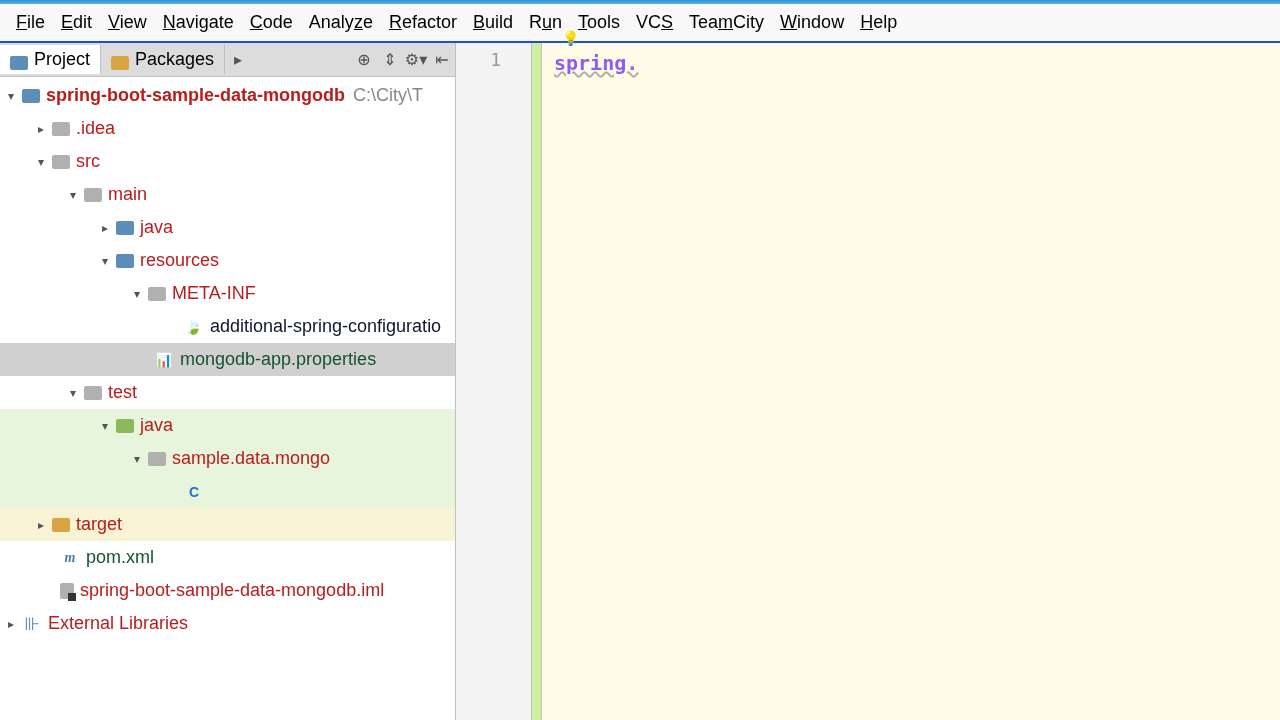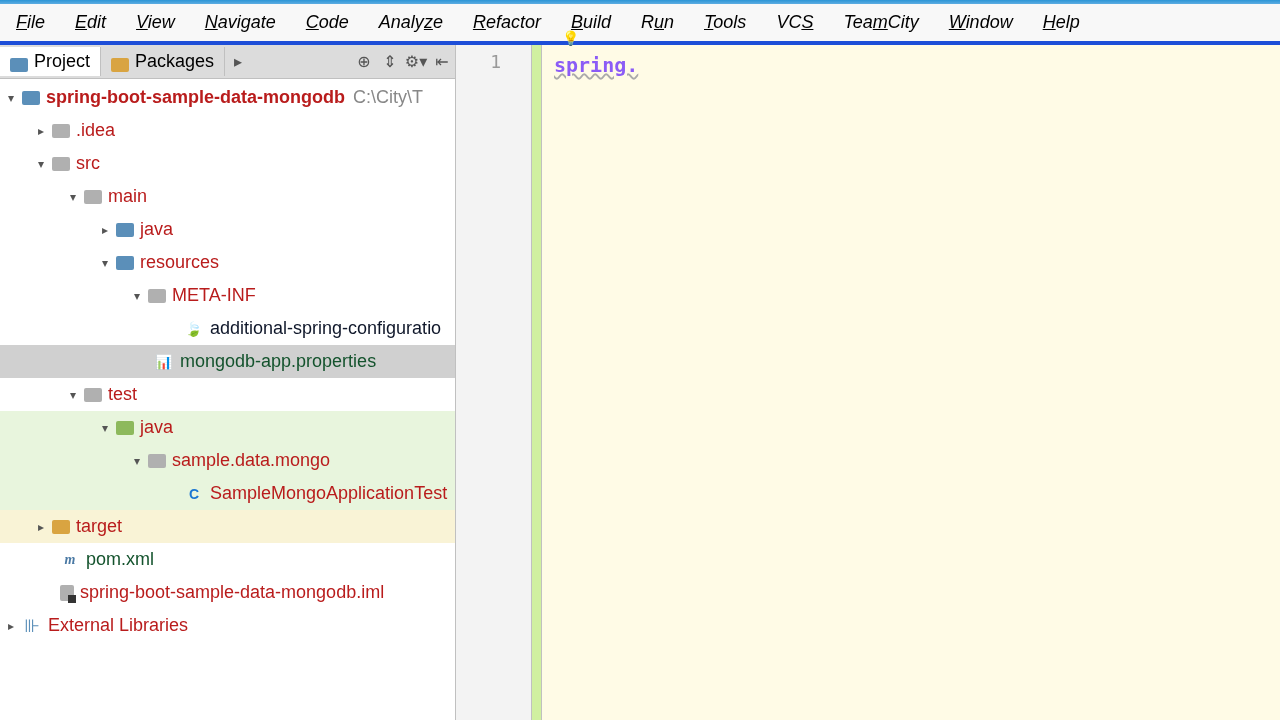--- a/index.html
+++ b/index.html
@@ -1,20 +1,20 @@
 <!DOCTYPE html>
 <html><head>
 <meta charset="utf-8">
 <style>
 * { box-sizing: border-box; margin: 0; padding: 0; }
 body { font-family: "Segoe UI", Arial, sans-serif; font-size: 18px; background: #fff; overflow: hidden; width: 1280px; height: 720px; }
 
 .titlebar { height: 4px; background: linear-gradient(to bottom, #2b95d6, #5dade2); }
 
-.menubar { display: flex; gap: 14px; padding: 4px 8px; background: #f8f8f8; border-bottom: 4px solid #1d4ed8; font-style: italic; }
+.menubar { display: flex; gap: 0; padding: 4px 8px; background: #f8f8f8; border-bottom: 2px solid #1d4ed8; }
 .menubar .item { padding: 4px 8px; cursor: pointer; }
 .menubar .item u { text-decoration: underline; }
 
 .bulb { position: absolute; top: 30px; left: 562px; font-size: 14px; }
 
 .main { display: flex; height: calc(720px - 4px - 36px); }
 
 .sidebar { width: 456px; border-right: 1px solid #c0c0c0; display: flex; flex-direction: column; background: #fff; }
 
 .tabs { display: flex; align-items: center; background: #dcdcdc; border-bottom: 1px solid #c0c0c0; height: 34px; }
@@ -180,21 +180,20 @@
       <div class="row green">
         <span class="indent" style="width:126px"></span>
         <span class="arrow">▾</span>
         <span class="icon folder gray"></span>
         <span class="label">sample.data.mongo</span>
       </div>
 
       <div class="row green">
         <span class="indent" style="width:180px"></span>
         <span class="icon" style="color:#1976d2;font-weight:bold">C</span>
-        <span class="label">SampleMongoApplicationTest</span>
       </div>
 
       <div class="row yellow">
         <span class="indent" style="width:30px"></span>
         <span class="arrow">▸</span>
         <span class="icon folder orange"></span>
         <span class="label">target</span>
       </div>
 
       <div class="row">

